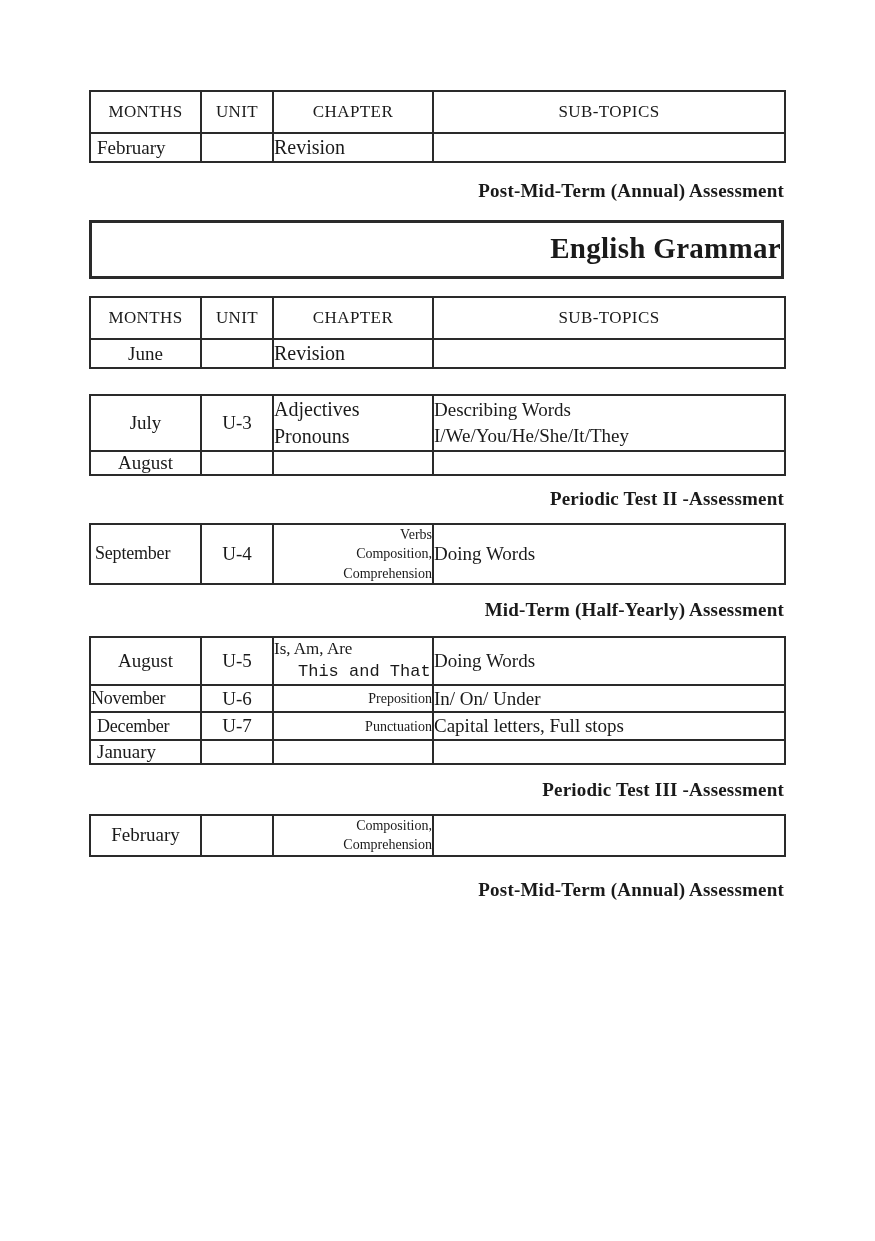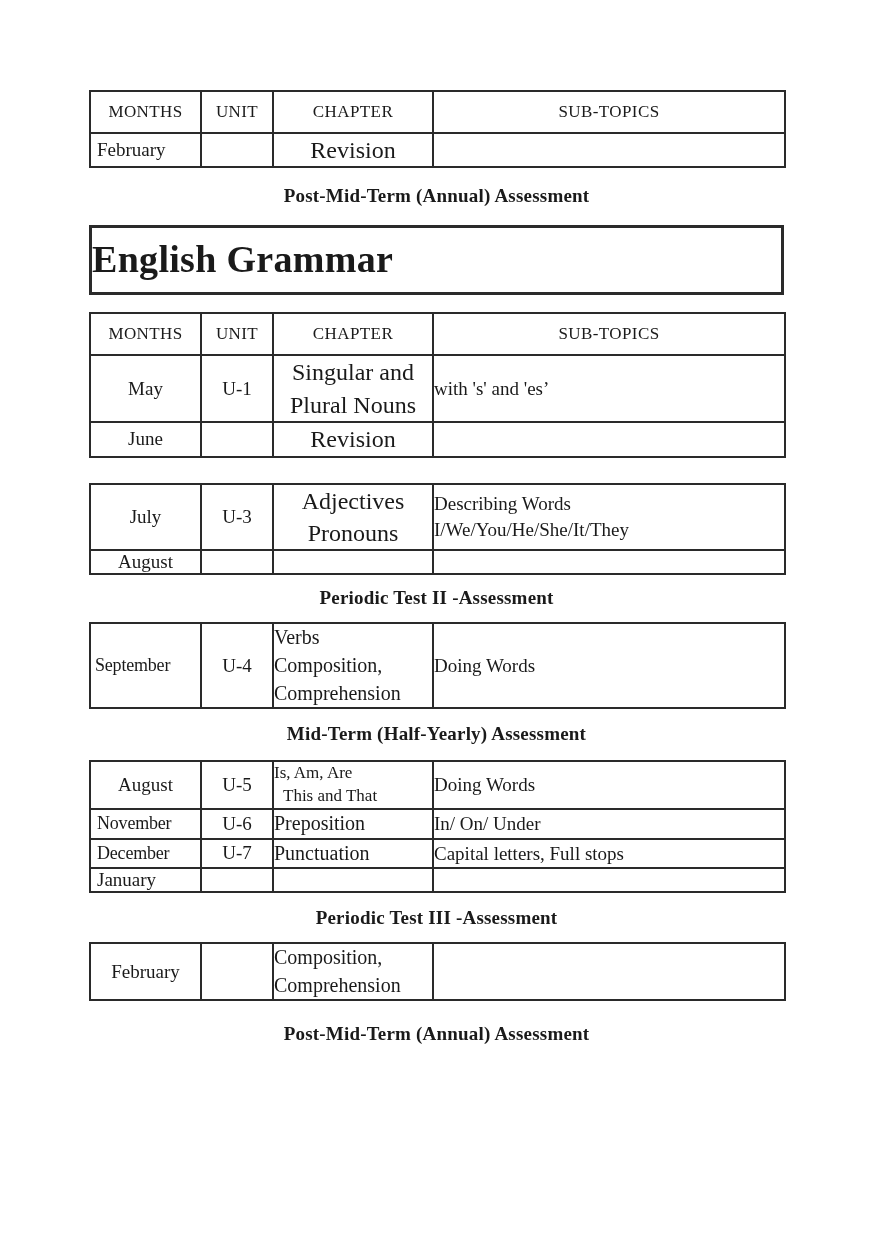--- a/index.html
+++ b/index.html
@@ -72,67 +72,67 @@
   .cell-month.tight {
     font-size: 18px;
     letter-spacing: -0.2px;
   }
   .cell-unit {
     text-align: center;
     font-size: 19px;
     padding: 4px 2px;
   }
   .cell-chap-c {
-    text-align: center;
-    font-size: 24px;
+    text-align: left;
+    font-size: 20px;
     line-height: 1.35;
     padding: 5px 4px;
   }
   .cell-chap-l {
-    text-align: left;
-    font-size: 20px;
+    text-align: right;
+    font-size: 14px;
     line-height: 1.38;
     padding: 5px 8px;
   }
   .cell-chap-mix {
     text-align: left;
     font-size: 17px;
     line-height: 1.35;
     padding: 5px 8px;
   }
-  .cell-chap-mix .ln2 { display: block; padding-left: 9px; }
+  .cell-chap-mix .ln2 { display: block; padding-left: 24px; font-family: Liberation Mono, monospace; }
   .cell-sub {
     text-align: left;
     font-size: 19px;
     line-height: 1.35;
     padding: 5px 8px;
     vertical-align: top;
   }
   .cell-sub.mid { vertical-align: middle; }
   .cell-empty { }
 
   .sub-line { display: block; }
 
   
   .assess {
-    text-align: center;
+    text-align: right;
     font-weight: bold;
     font-size: 19px;
     letter-spacing: 0.2px;
     width: 695px;
   }
 
   
   .title-box {
     border: 3px solid #2a2a2a;
     width: 695px;
     box-sizing: border-box;
-    text-align: left;
+    text-align: right;
     font-weight: bold;
-    font-size: 38px;
+    font-size: 29px;
     letter-spacing: 0.3px;
     padding: 9px 0 11px 0;
     background: #fff;
   }
   .gap-12 { height: 12px; }
   .gap-14 { height: 14px; }
   .gap-16 { height: 16px; }
   .gap-20 { height: 20px; }
 </style>
 </head>
@@ -184,31 +184,20 @@
         </colgroup>
     <tbody>
       <tr>
         <th class="hdr">MONTHS</th>
         <th class="hdr">UNIT</th>
         <th class="hdr">CHAPTER</th>
         <th class="hdr">SUB-TOPICS</th>
       </tr>
 
 
-      <tr>
-        <td class="cell-month">May</td>
-        <td class="cell-unit">U-1</td>
-        <td class="cell-chap-c">
-          <span class="sub-line">Singular and</span>
-          <span class="sub-line">Plural Nouns</span>
-        </td>
-        <td class="cell-sub">
-          <span class="sub-line">with 's' and 'es’</span>
-        </td>
-      </tr>
 
       <tr>
         <td class="cell-month">June</td>
         <td class="cell-unit cell-empty"></td>
         <td class="cell-chap-c">Revision</td>
         <td class="cell-sub cell-empty"></td>
       </tr>
     </tbody>
   </table>
 
@@ -284,21 +273,21 @@
       <tr>
         <td class="cell-month">August</td>
         <td class="cell-unit">U-5</td>
         <td class="cell-chap-mix">
           <span class="sub-line">Is, Am, Are</span>
           <span class="ln2">This and That</span>
         </td>
         <td class="cell-sub">Doing Words</td>
       </tr>
       <tr>
-        <td class="cell-month tight" style="text-align:left;padding-left:6px;">November</td>
+        <td class="cell-month tight" style="text-align:left;">November</td>
         <td class="cell-unit">U-6</td>
         <td class="cell-chap-l">Preposition</td>
         <td class="cell-sub mid">In/ On/ Under</td>
       </tr>
       <tr>
         <td class="cell-month tight" style="text-align:left;padding-left:6px;">December</td>
         <td class="cell-unit">U-7</td>
         <td class="cell-chap-l">Punctuation</td>
         <td class="cell-sub mid">Capital letters, Full stops</td>
       </tr>

